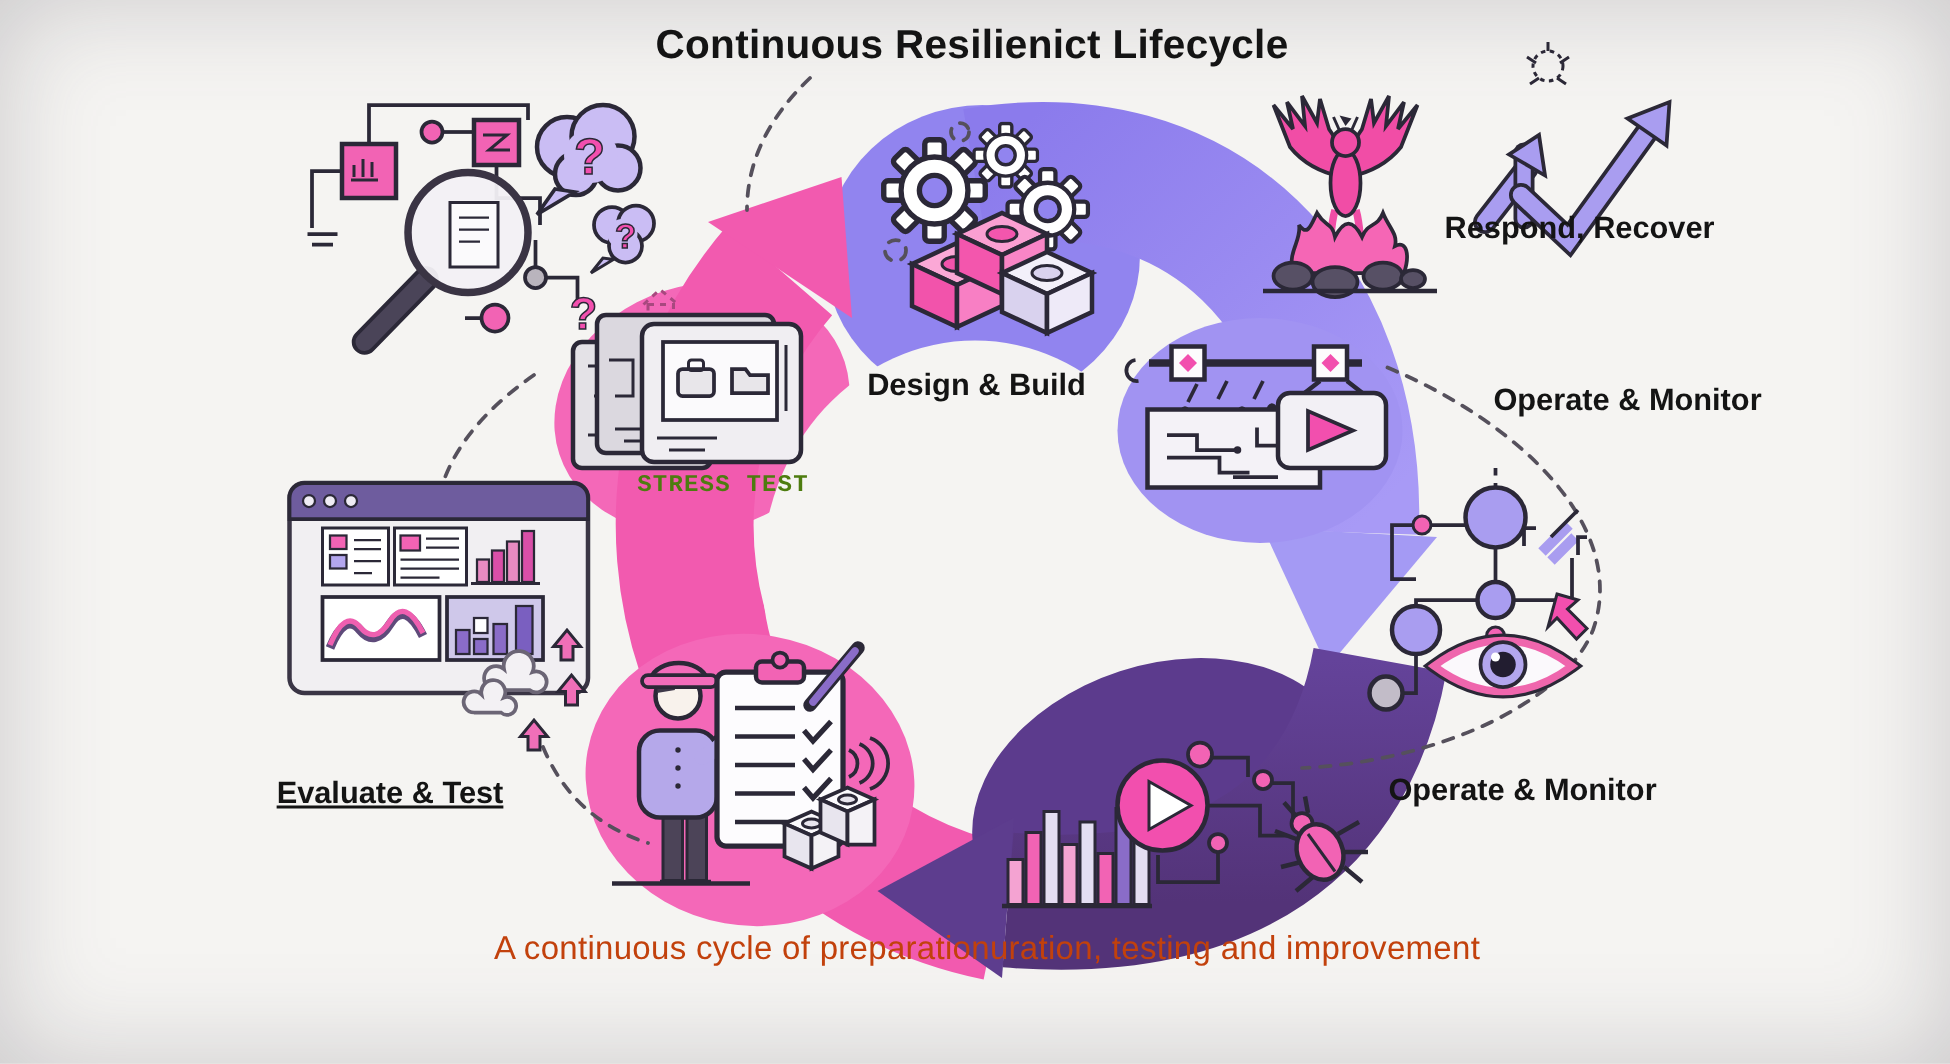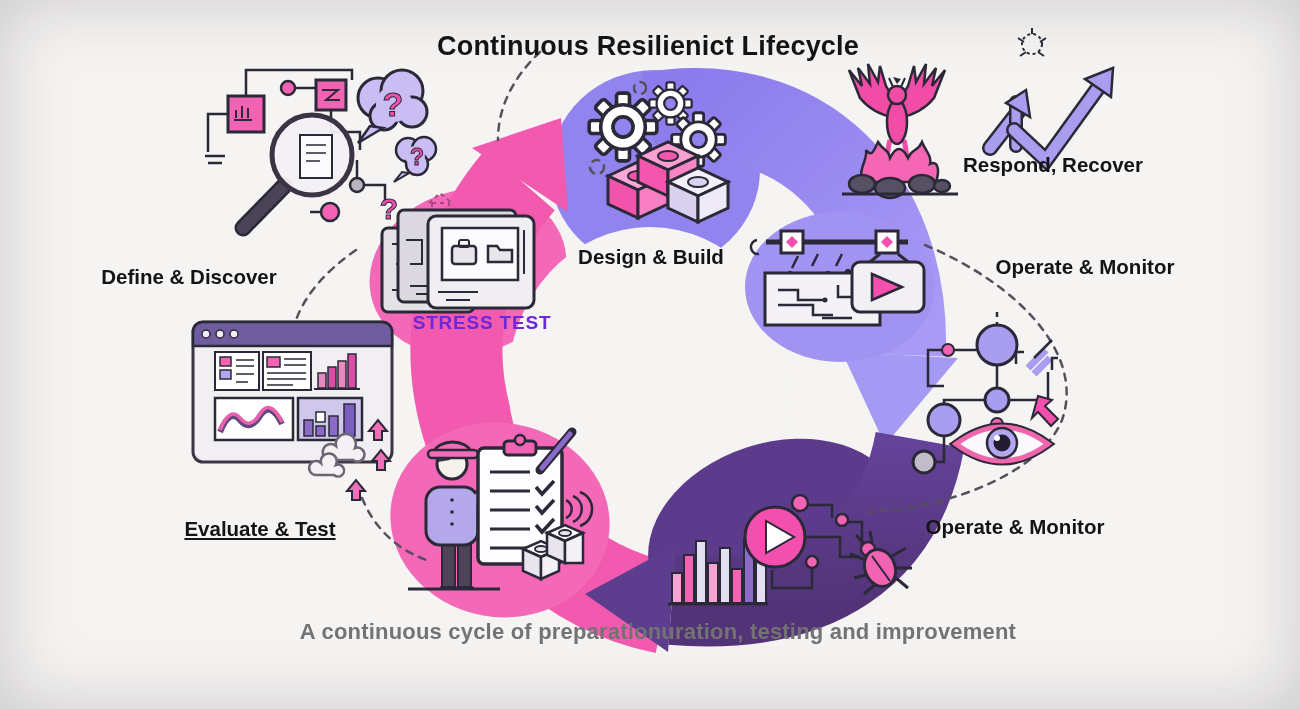--- a/index.html
+++ b/index.html
@@ -11,22 +11,22 @@
   }
   svg{position:absolute;left:0;top:0;}
   .lbl{
     position:absolute;transform:translate(-50%,-50%);
     font-weight:700;color:#141414;white-space:nowrap;
     font-family:"Liberation Sans",sans-serif;
   }
   .title{font-size:27px;letter-spacing:.2px;}
   .stage{font-size:20.5px;}
   .respond{text-align:center;line-height:1.4;font-size:20.5px;}
-  .stress{font-size:19px;color:#6d28d9;letter-spacing:.8px;}
-  .caption{font-size:22px;font-weight:700;color:#737373;letter-spacing:.2px;}
+  .stress{font-size:16px;color:#4d7c0f;letter-spacing:.8px;font-family:Liberation Mono, monospace;}
+  .caption{font-size:22px;font-weight:400;color:#c2410c;letter-spacing:.2px;}
   .qm{font-family:"Liberation Sans",sans-serif;font-weight:700;fill:#f24fae;stroke:#2b2837;stroke-width:1px;text-anchor:middle;}
 </style>
 </head>
 <body>
 
 <div class="canvas">
 
 <svg width="1300" height="709" viewBox="0 0 1300 709">
   <defs>
     <linearGradient id="gp" x1="0" y1="0" x2="1" y2="1">
@@ -406,26 +406,25 @@
       <polygon points="541,557 559,549 559,571 541,579" fill="#f4f2f6"></polygon>
       <ellipse cx="541" cy="549" rx="6" ry="3" fill="#e8e5ee" stroke-width="2"></ellipse>
       <polygon points="547,533 565,525 583,533 565,541" fill="#fbfafd"></polygon>
       <polygon points="547,533 565,541 565,563 547,555" fill="#e8e5ee"></polygon>
       <polygon points="565,541 583,533 583,563 565,563" fill="#f4f2f6"></polygon>
       <ellipse cx="565" cy="533" rx="6" ry="3" fill="#e8e5ee" stroke-width="2"></ellipse>
     </g>
   </g>
 </svg>
 
-<div class="lbl title" style="left:648px;top:46px;">Continuous Resilienict Lifecycle</div>
-
-<div class="lbl stage" style="left:189px;top:277px;">Define &amp; Discover</div>
+<div class="lbl title" style="left:648px;top:30px;">Continuous Resilienict Lifecycle</div>
+
 <div class="lbl stage" style="left:651px;top:257px;">Design &amp; Build</div>
 <div class="lbl stage" style="left:1085px;top:267px;">Operate &amp; Monitor</div>
-<div class="lbl respond" style="left:1053px;top:153px;margin-top:12px;">
+<div class="lbl respond" style="left:1053px;top:153px;">
   <div>Respond, Recover</div>
 </div>
 <div class="lbl stage" style="left:1015px;top:527px;">Operate &amp; Monitor</div>
 <div class="lbl stage" style="left:260px;top:529px;text-decoration:underline;">Evaluate &amp; Test</div>
 <div class="lbl stress" style="left:482px;top:323px;">STRESS TEST</div>
 
 <div class="lbl caption" style="left:658px;top:632px;">A continuous cycle of preparationuration, testing and improvement</div>
 
 </div>
 

